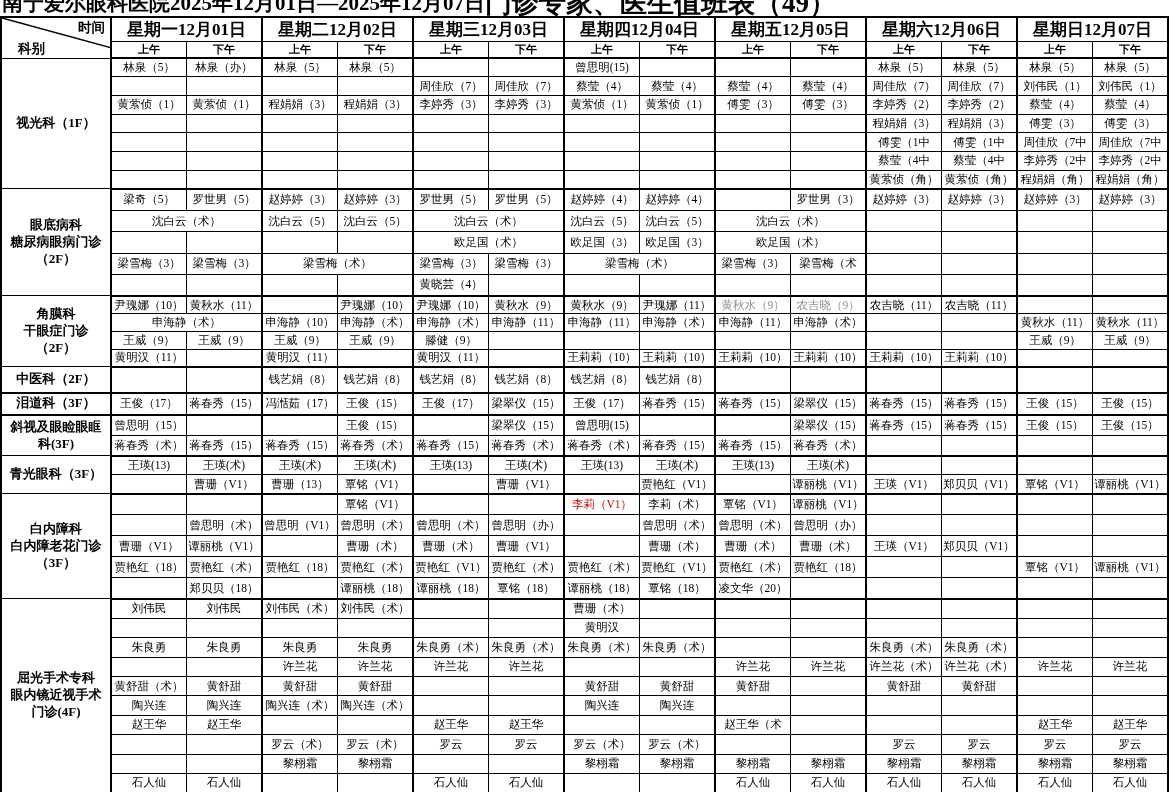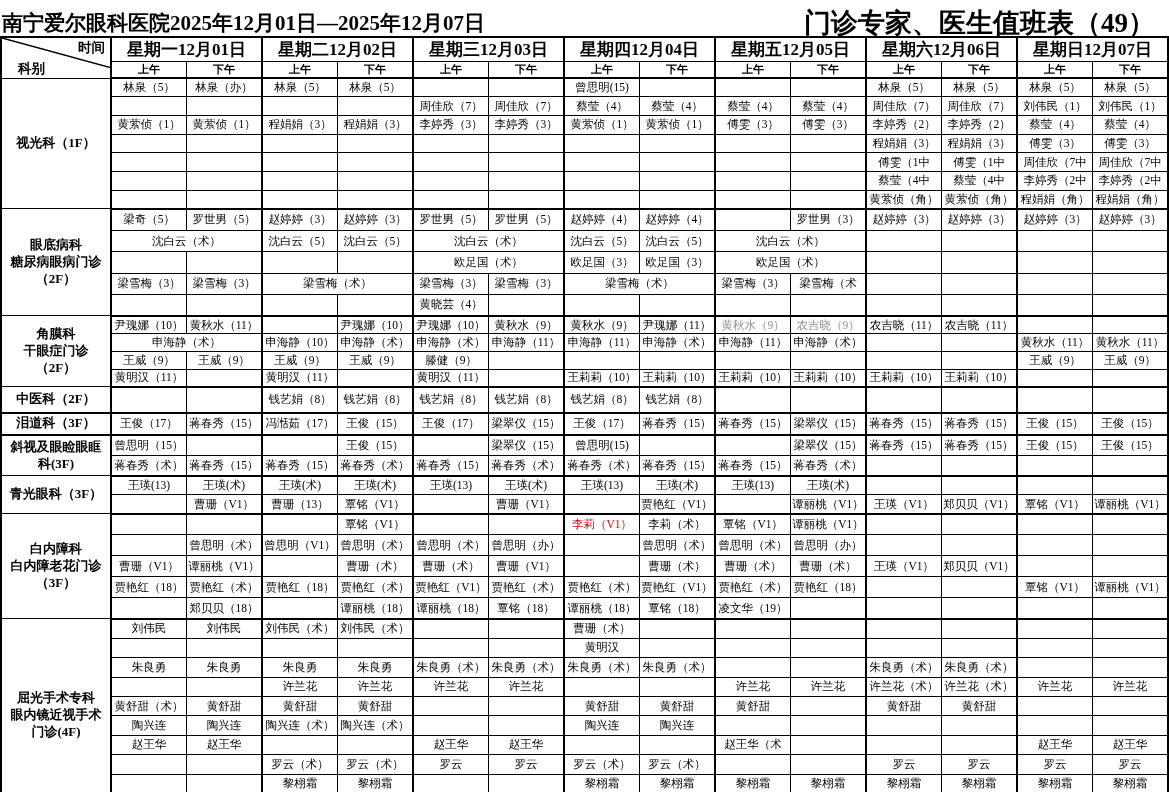--- a/index.html
+++ b/index.html
@@ -1,18 +1,18 @@
 <!DOCTYPE html>
 <html><head>
 <meta charset="utf-8">
 <style>
   html,body{margin:0;padding:0;background:#fff;}
   #app{width:1169px;height:792px;overflow:hidden;background:#fff;color:#000;
        font-family:"Liberation Serif","DejaVu Serif",serif;position:relative;}
-  .titlebar{height:36px;display:flex;justify-content:space-between;align-items:flex-end;
+  .titlebar{height:16px;display:flex;align-items:flex-end;
             font-weight:bold;font-size:21px;line-height:25px;white-space:nowrap;}
   .title-left{padding-left:2px;}
   .title-right{padding-right:14px;font-size:27px;}
   table{border-collapse:collapse;table-layout:fixed;width:1169px;border:2px solid #000;}
   td{padding:0;text-align:center;vertical-align:middle;font-size:11.5px;white-space:nowrap;
      overflow:hidden;border-right:1px solid #000;border-bottom:1px solid #000;}
   td.db{border-right:2px solid #000;}           
   tr.secend td{border-bottom:2.2px solid #000;} 
   td.dept{font-weight:bold;font-size:13px;white-space:pre-line;line-height:1.3;
           border-right:2px solid #000;}
@@ -509,21 +509,21 @@
         </tr>
         <tr class="secend" style="height: 21px;">
           <td colspan="1"></td>
           <td colspan="1" class="db">郑贝贝（18）</td>
           <td colspan="1"></td>
           <td colspan="1" class="db">谭丽桃（18）</td>
           <td colspan="1">谭丽桃（18）</td>
           <td colspan="1" class="db">覃铭（18）</td>
           <td colspan="1">谭丽桃（18）</td>
           <td colspan="1" class="db">覃铭（18）</td>
-          <td colspan="1">凌文华（19）</td>
+          <td colspan="1">凌文华（20）</td>
           <td colspan="1" class="db"></td>
           <td colspan="1"></td>
           <td colspan="1" class="db"></td>
           <td colspan="1"></td>
           <td colspan="1" class="db"></td>
         </tr>
         <tr style="height: 19.4px;">
           <td class="dept" rowspan="10">屈光手术专科
 眼内镜近视手术
 门诊(4F)</td>

